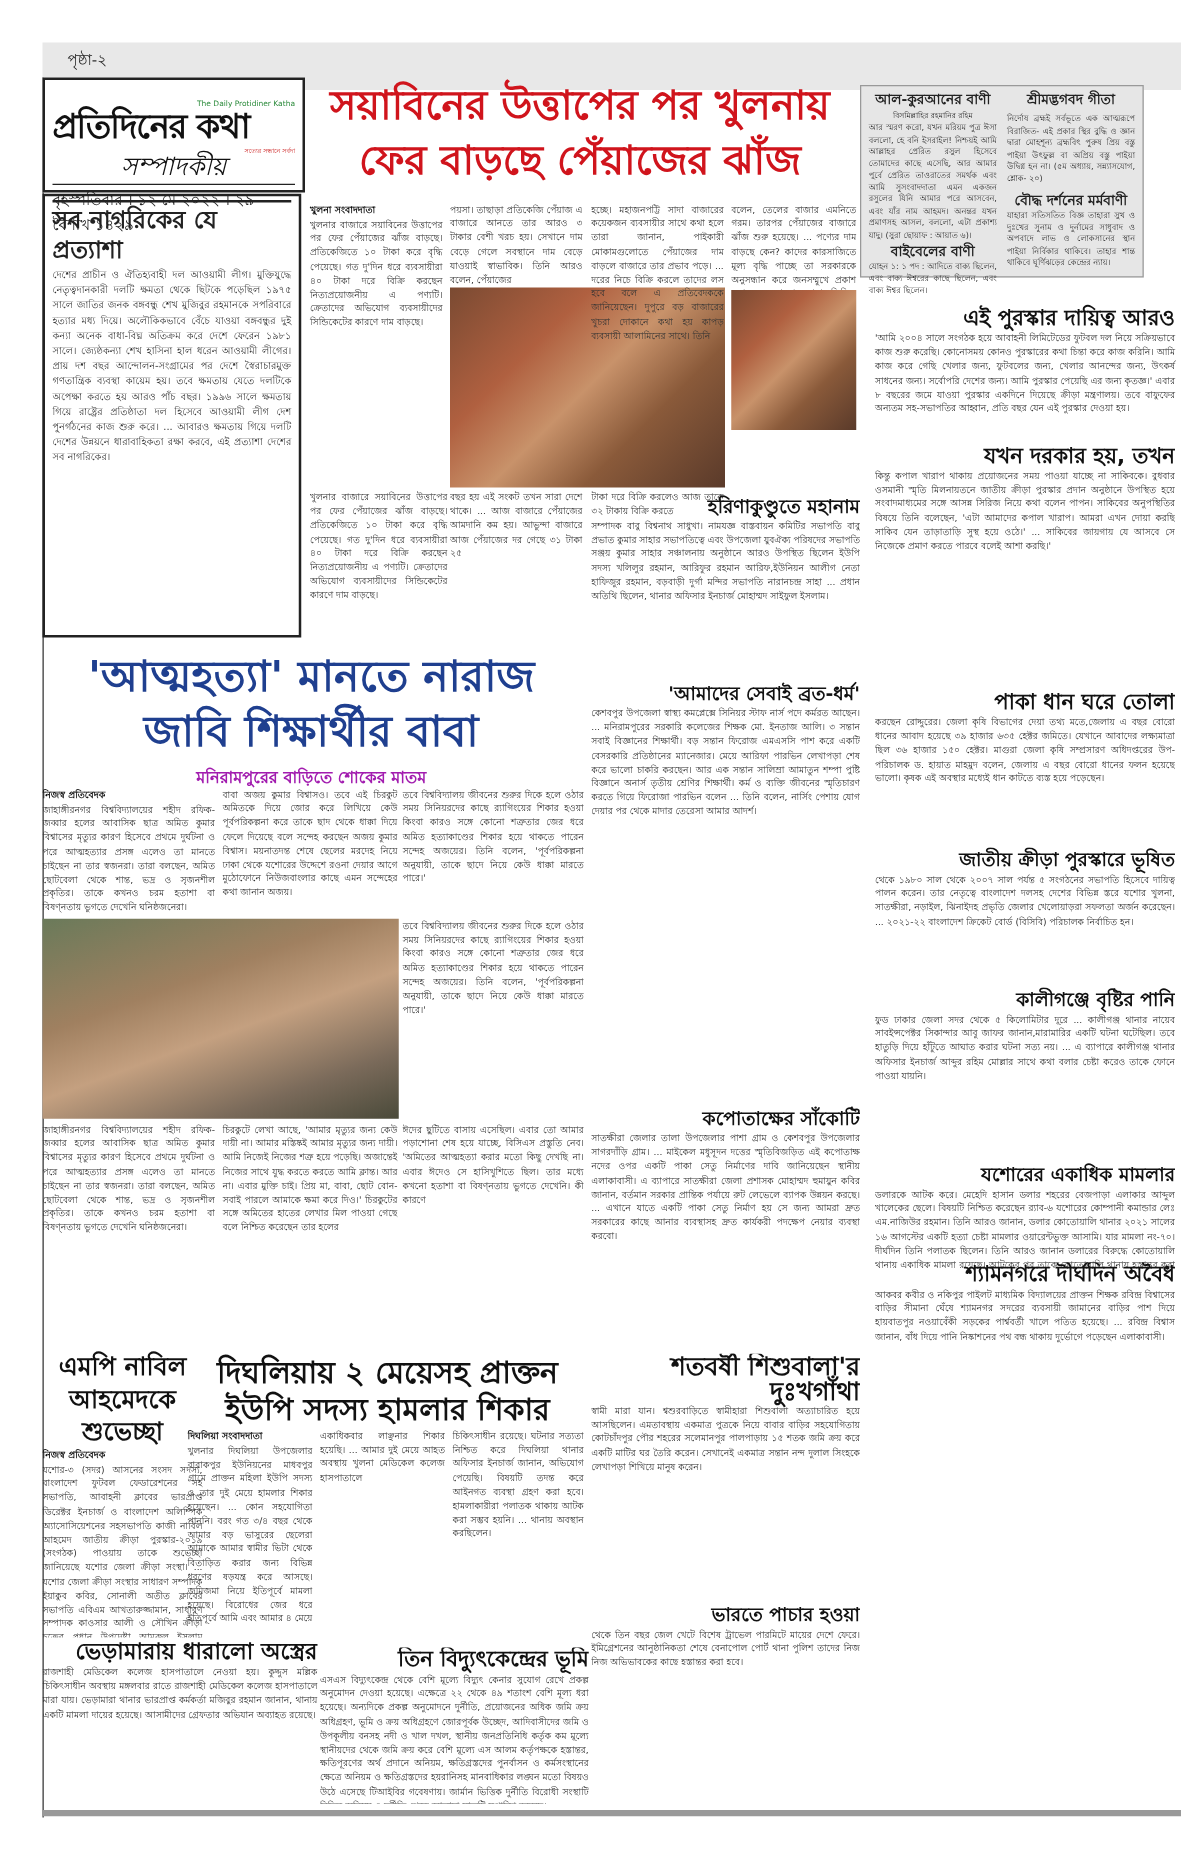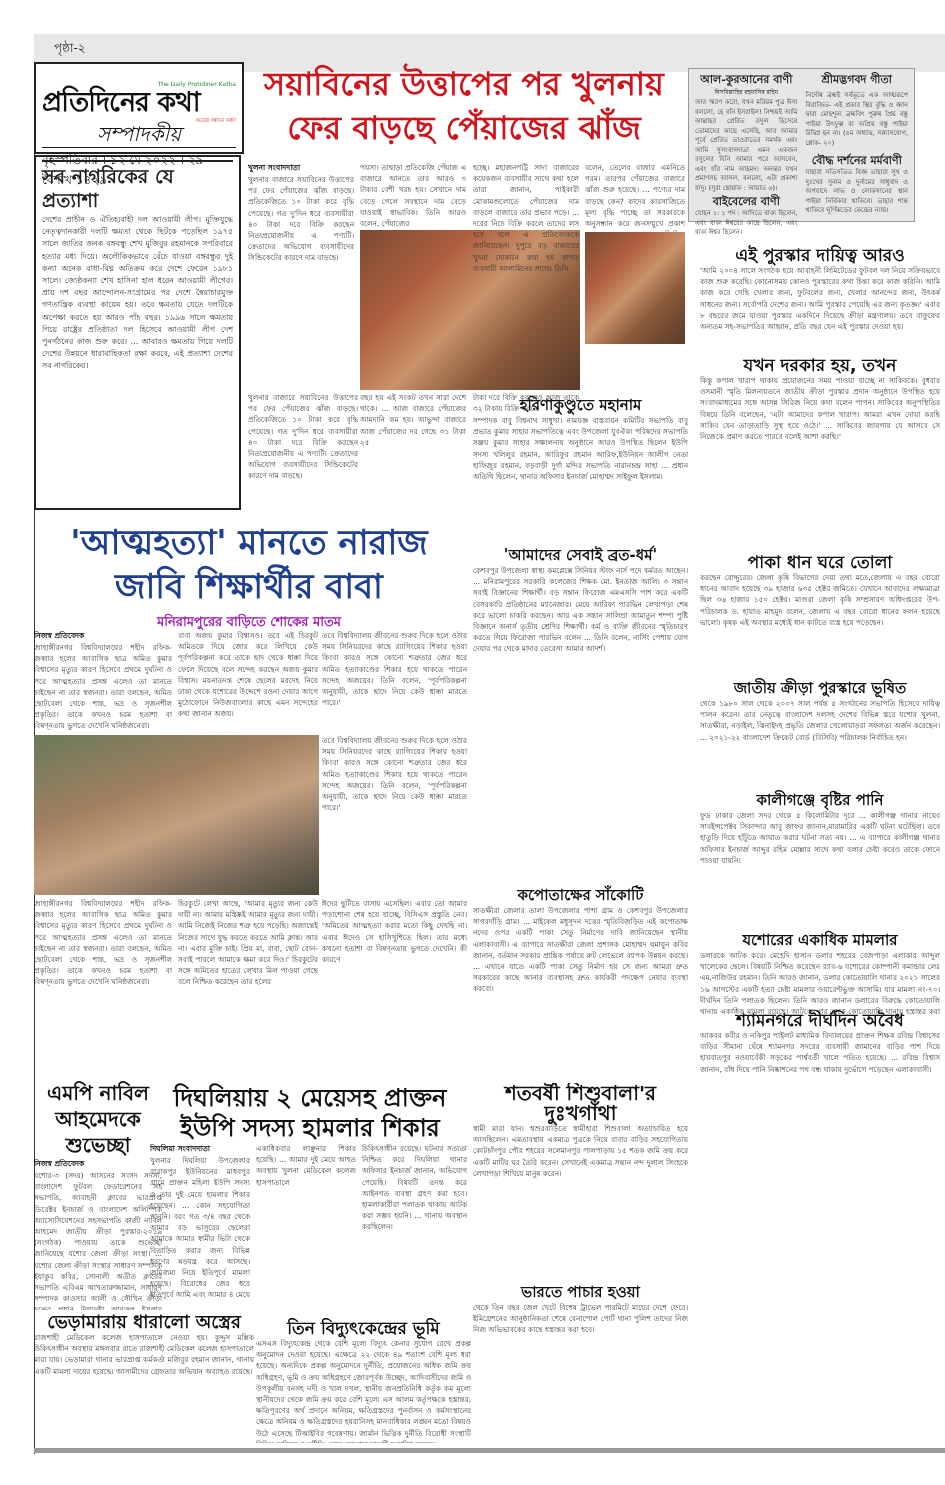--- a/index.html
+++ b/index.html
@@ -17,21 +17,21 @@
 .editbox{left:34px;top:155px;width:207px;height:355px;border:2px solid #222;padding:3px 6px}
 .h-ed{font-size:19px;font-weight:bold;line-height:24px;border-top:2px solid #222;padding-top:2px}
 .body{font-size:7.3px;line-height:11.2px;text-align:justify;color:#333}
 .redhead{left:248px;top:62px;width:432px;height:96px;color:#d0141c;font-size:32px;font-weight:bold;text-align:center;line-height:44px;font-family:"DejaVu Serif",serif}
 .quotebox{left:688px;top:68px;width:227px;height:154px;background:#e6e6e6;border:1px solid #999;padding:4px 6px;display:flex;gap:8px}
 .qcol{flex:1}
 .qh{font-size:11px;font-weight:bold;text-align:center;line-height:14px}
 .qsub{font-size:6px;text-align:center}
 .qbody{font-size:6.5px;line-height:9.5px;text-align:justify;color:#333}
 .col{position:absolute}
-.secth{font-size:15px;font-weight:bold;text-align:center;line-height:20px;color:#111}
+.secth{font-size:15px;font-weight:bold;text-align:right;line-height:20px;color:#111}
 .photo{background:linear-gradient(135deg,#7a4a32 0%,#b06040 30%,#c8926a 50%,#8a5a3a 70%,#5a3a2a 100%)}
 .photo2{background:linear-gradient(160deg,#6a7a5a 0%,#a08060 35%,#c4a080 55%,#7a6a5a 80%,#4a4a3a 100%)}
 .bluehead{left:34px;top:520px;width:430px;height:90px;color:#1f3f8f;font-size:34px;font-weight:bold;text-align:center;line-height:44px;font-family:"DejaVu Serif",serif}
 .sub2{font-size:13px;text-align:center;font-weight:bold;color:#a21caf}
 .byline{font-size:7.5px;font-weight:bold;color:#111}
 .blkhead{font-size:24px;font-weight:bold;text-align:center;line-height:30px;color:#111}
 </style>
 </head>
 <body>
 

